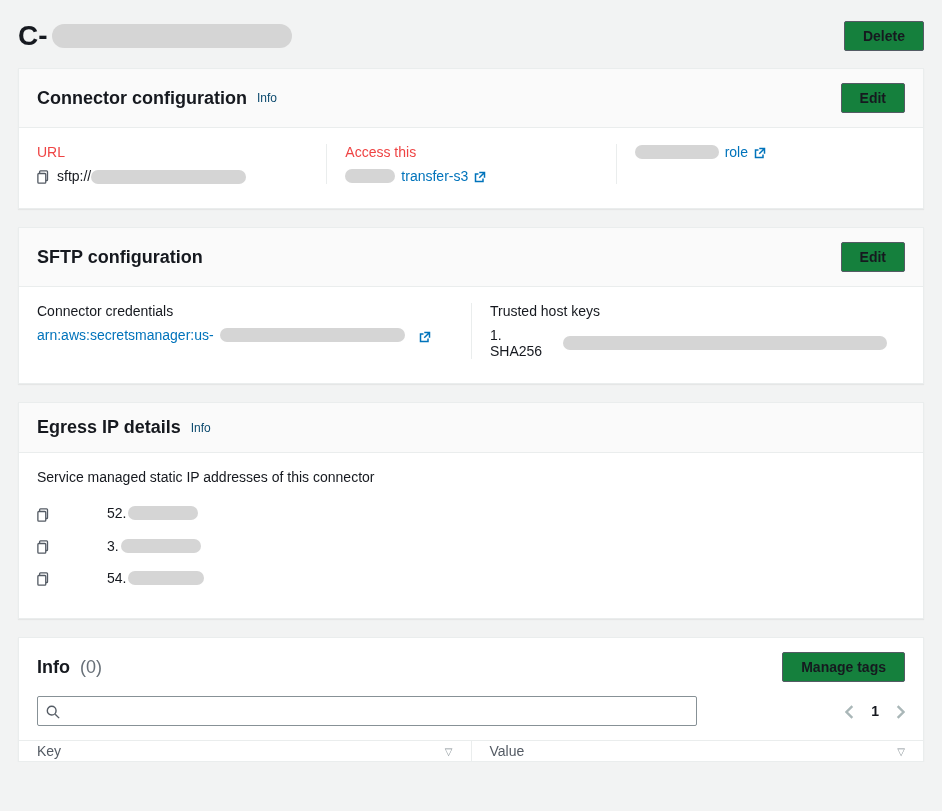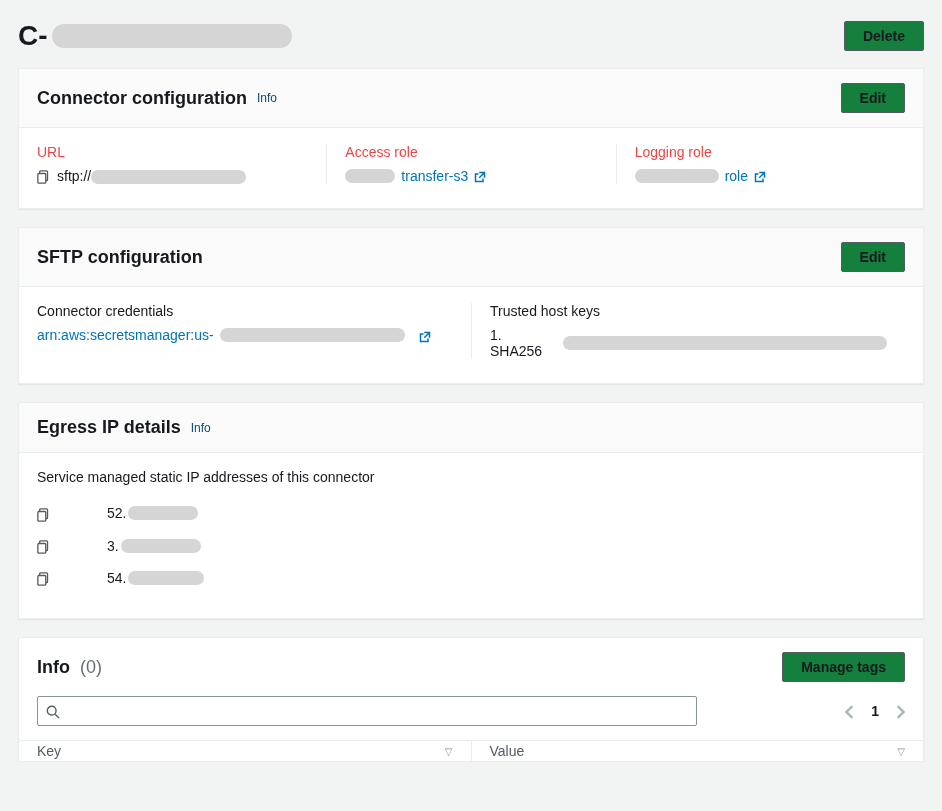--- a/index.html
+++ b/index.html
@@ -101,34 +101,33 @@
             <span>
               <svg width="14" height="14" viewBox="0 0 16 16">
                   <rect x="3" y="1" width="9" height="11" rx="1" fill="none" stroke="#545b64" stroke-width="1.5"></rect>
                   <rect x="1" y="4" width="9" height="11" rx="1" fill="#fff" stroke="#545b64" stroke-width="1.5"></rect>
                 </svg>
             </span>
             <span><span>sftp://</span><span class="redact" style="width:155px;"></span></span>
           </div>
         </div>
         <div class="cc-col">
-          <div class="cc-label">Access role</div>
+          <div class="cc-label">Access this</div>
           <div class="cc-value">
             <span class="redact" style="width:50px;"></span>
             <span class="cc-link">transfer-s3</span>
             <span>
               <svg width="12" height="12" viewBox="0 0 16 16">
                   <path d="M7 2h7v7M14 2L7 9" fill="none" stroke="#0073bb" stroke-width="2"></path>
                   <path d="M12 10v4H2V4h4" fill="none" stroke="#0073bb" stroke-width="2"></path>
                 </svg>
             </span>
           </div>
         </div>
         <div class="cc-col">
-          <div class="cc-label">Logging role</div>
           <div class="cc-value">
             <span class="redact" style="width:84px;"></span>
             <span class="cc-link">role</span>
             <span>
               <svg width="12" height="12" viewBox="0 0 16 16">
                   <path d="M7 2h7v7M14 2L7 9" fill="none" stroke="#0073bb" stroke-width="2"></path>
                   <path d="M12 10v4H2V4h4" fill="none" stroke="#0073bb" stroke-width="2"></path>
                 </svg>
             </span>
           </div>

